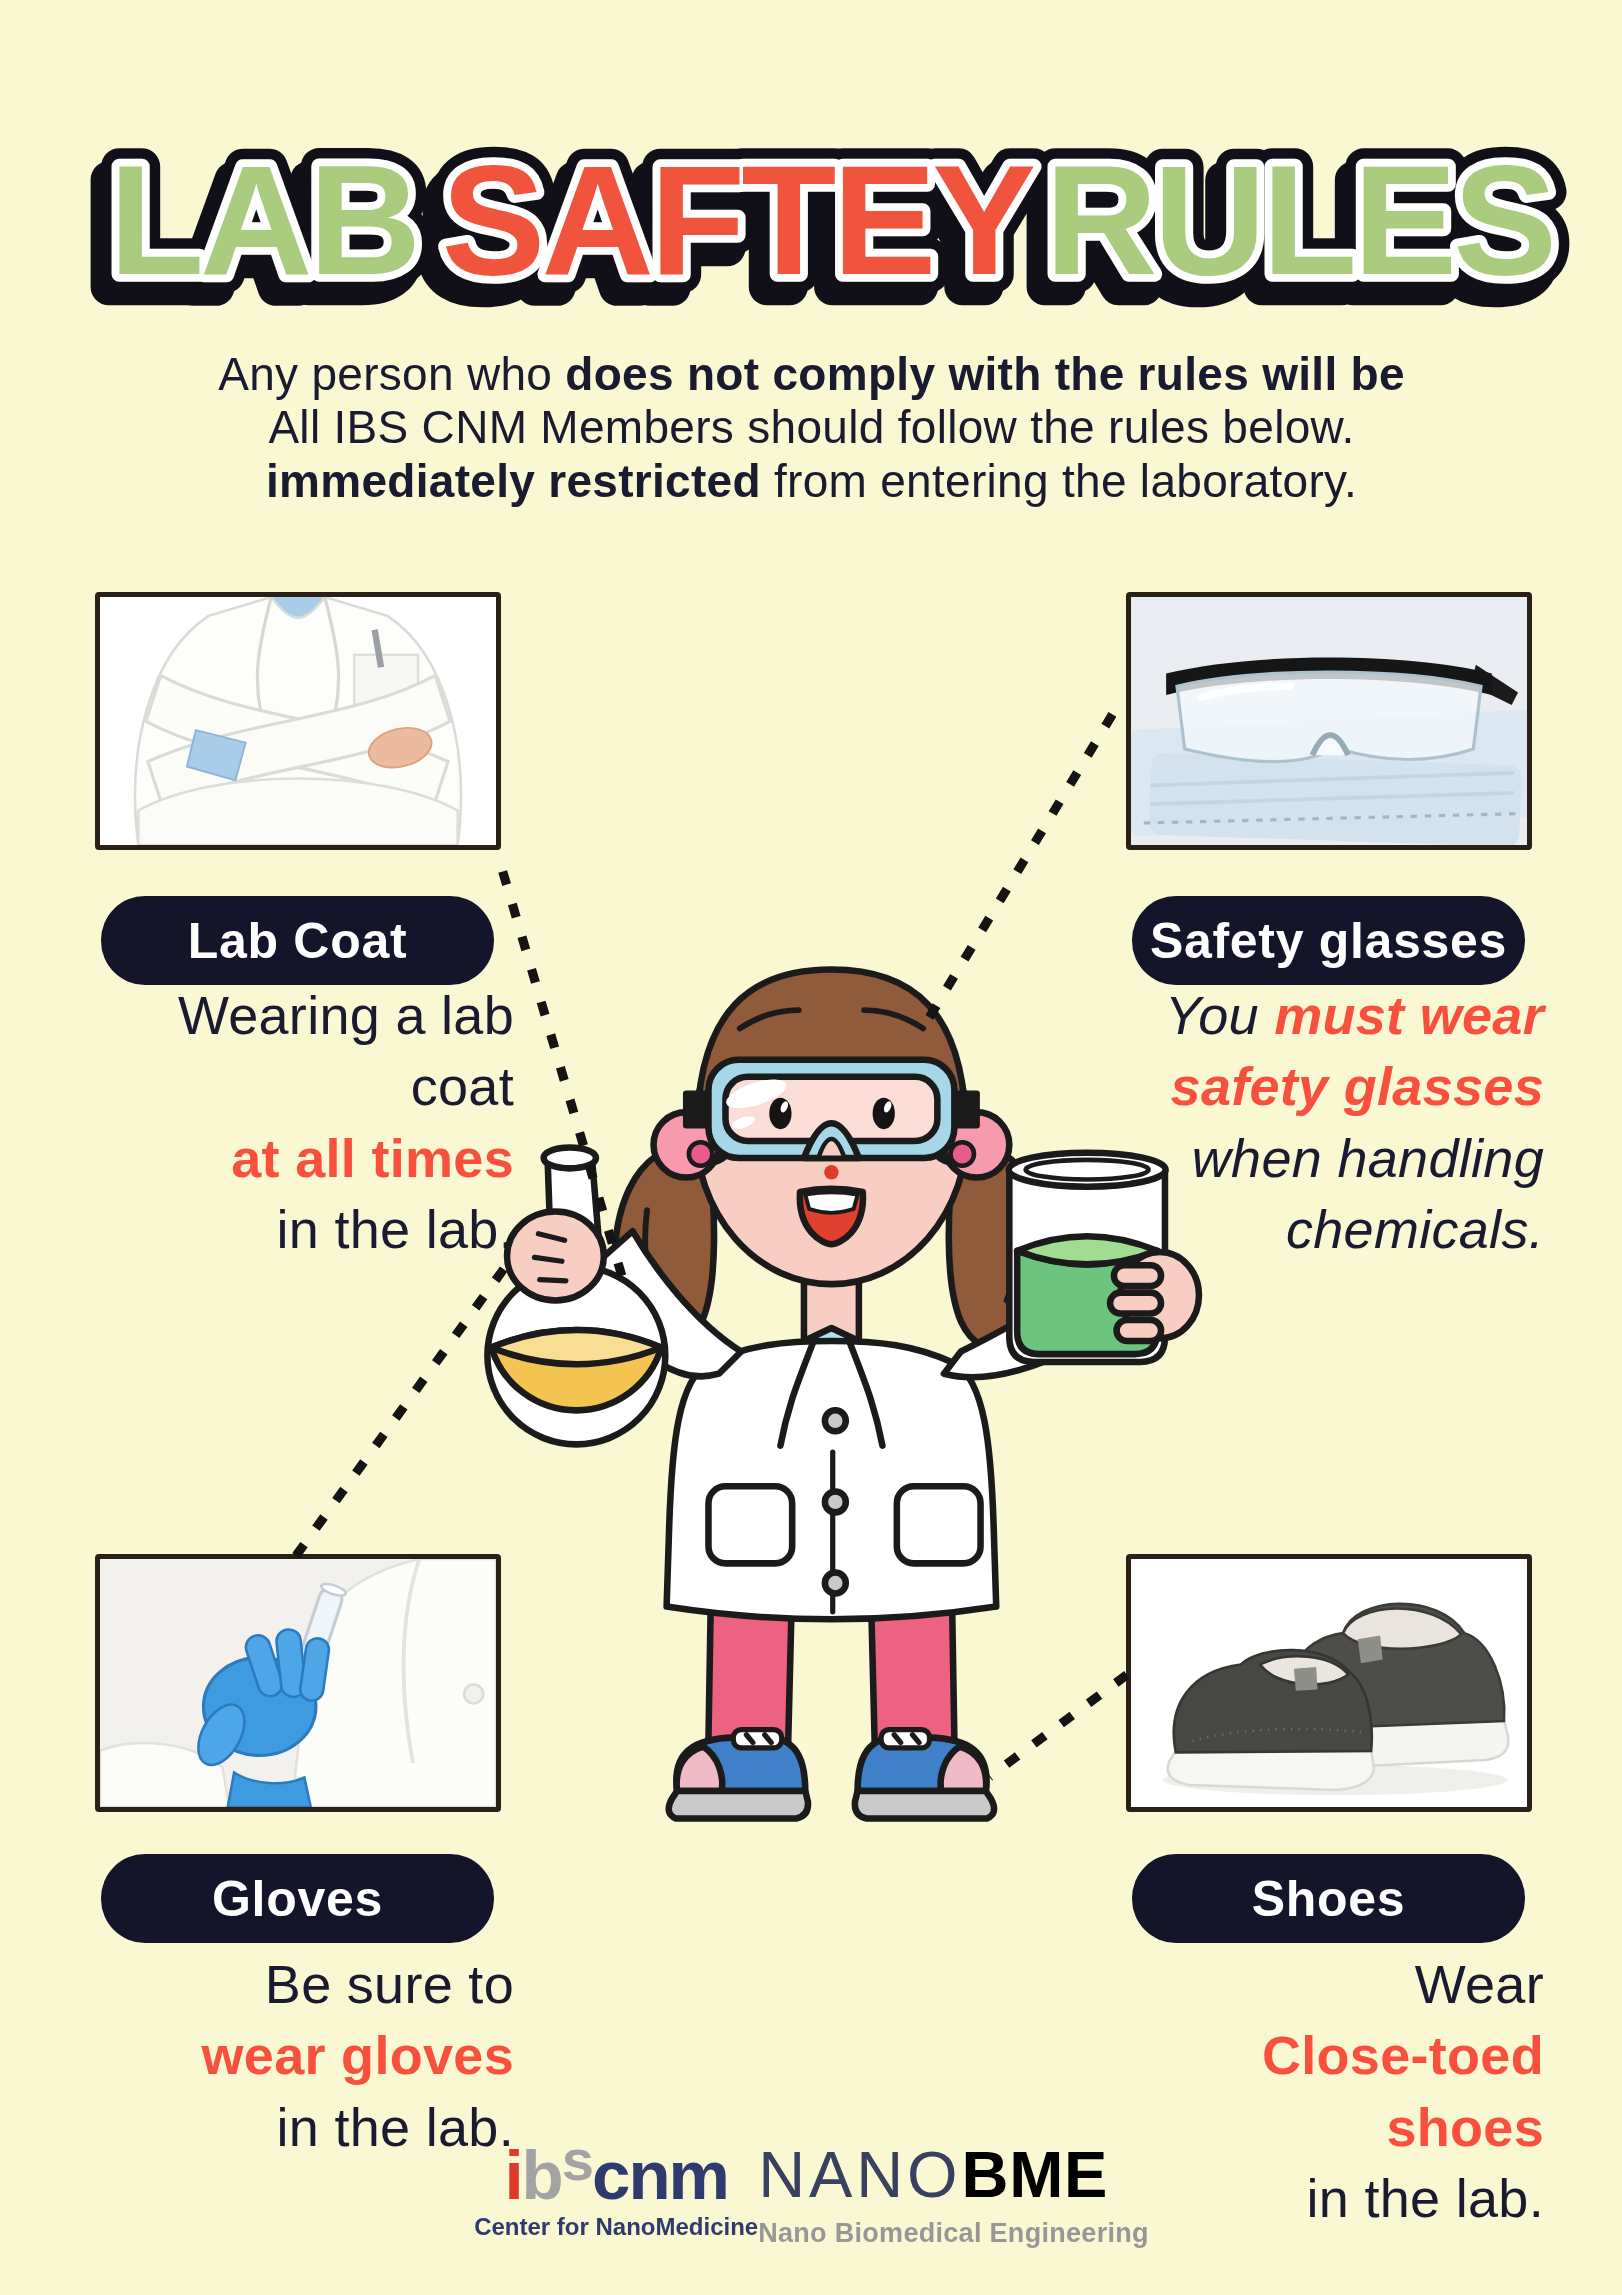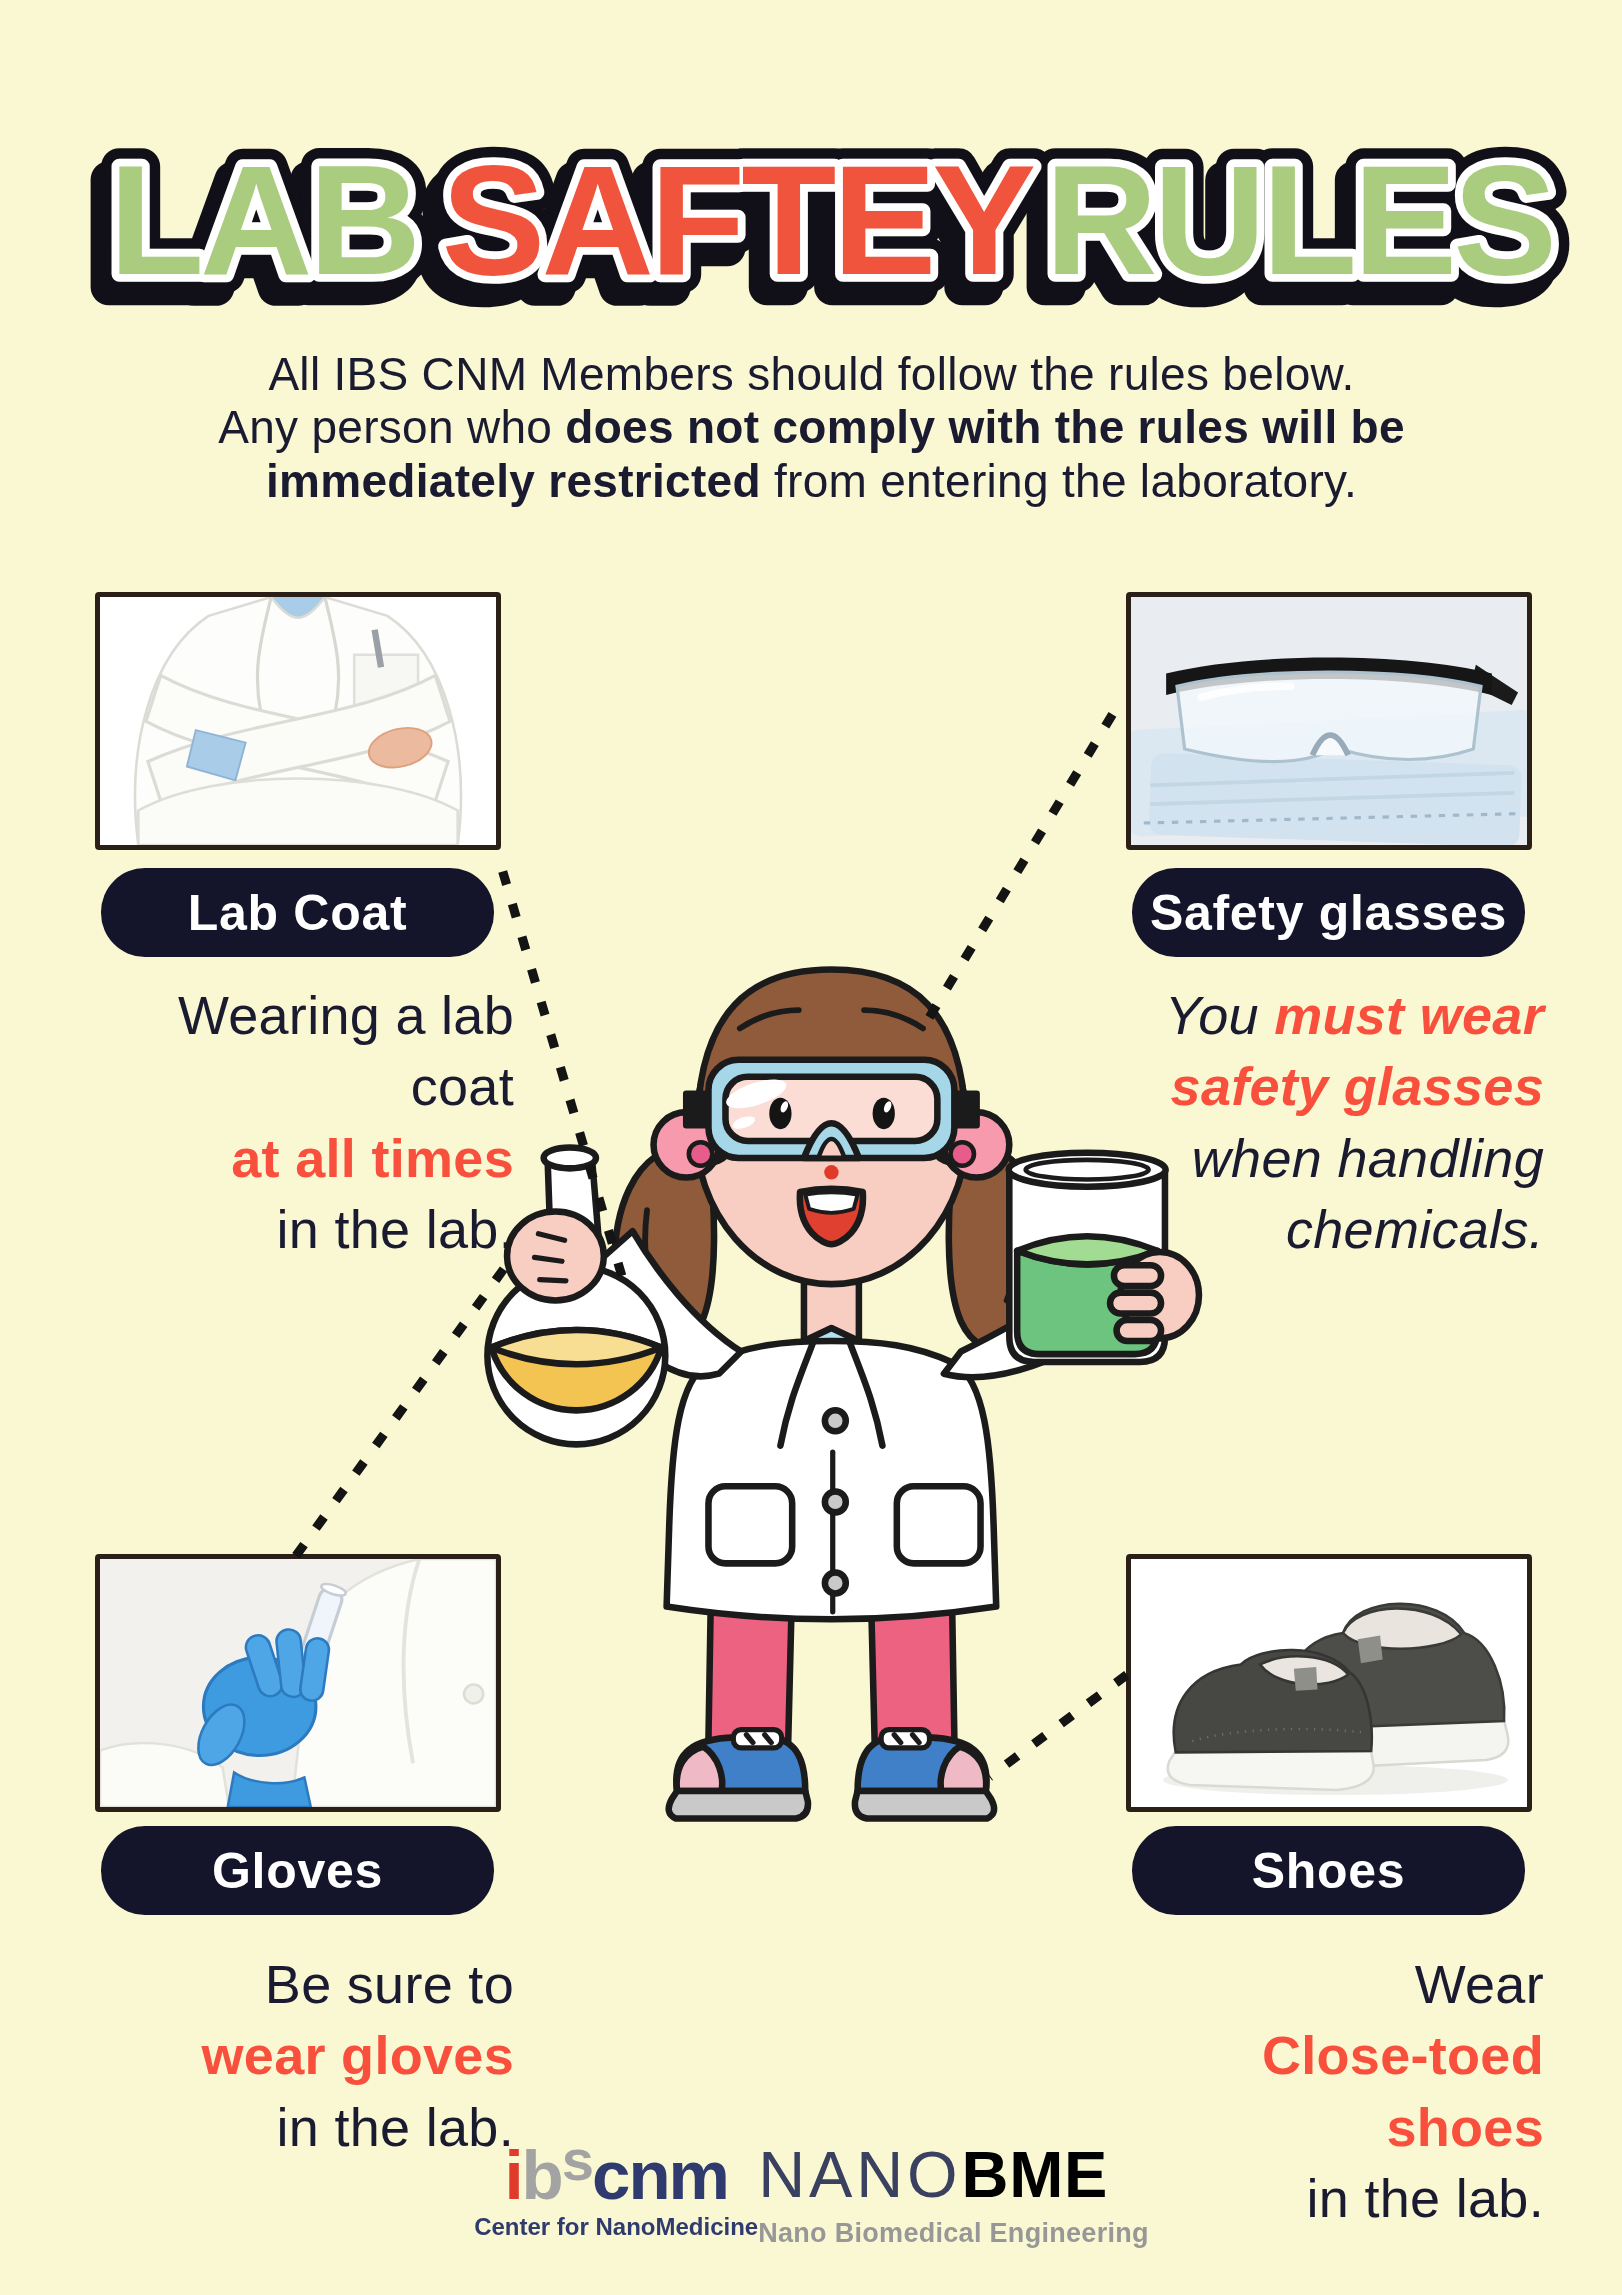--- a/index.html
+++ b/index.html
@@ -19,21 +19,21 @@
   .photo{position:absolute;width:406px;height:258px;background:#fff;border:5.9px solid var(--frame);
          border-radius:3.9px;overflow:hidden;}
   .photo svg{position:absolute;left:0;top:0;width:100%;height:100%;}
   .photo-labcoat{left:95px;top:592px;}
   .photo-glasses{left:1126px;top:592px;}
   .photo-gloves{left:95px;top:1554px;}
   .photo-shoes{left:1126px;top:1554px;}
 
   .pill{position:absolute;width:393px;height:89px;background:var(--pill_bg);border-radius:44px;
         display:flex;align-items:center;justify-content:center;color:var(--pill_text);
-        font-size:50px;font-weight:bold;letter-spacing:0.7px;}
+        font-size:50px;font-weight:bold;letter-spacing:0.7px;margin-top:28px;}
   .pill-labcoat{left:101px;top:868px;}
   .pill-glasses{left:1132px;top:868px;}
   .pill-gloves{left:101px;top:1826px;}
   .pill-shoes{left:1132px;top:1826px;}
 
   .desc{position:absolute;width:432px;text-align:right;font-size:54px;line-height:1.32;
         color:var(--dark);letter-spacing:0.3px;}
   .desc .accent{color:var(--accent);font-weight:bold;}
   .desc-labcoat{left:82px;top:980px;}
   .desc-glasses{left:1112px;top:980px;font-style:italic;}
@@ -74,22 +74,22 @@
       <text y="250" fill="#FFFFFF" stroke="#FFFFFF" stroke-width="24">
         <tspan x="402">LAB</tspan><tspan x="1126">SAFTEY</tspan><tspan x="1985">RULES</tspan>
       </text>
       <text y="250">
         <tspan x="402" fill="#A9CC7F">LAB</tspan><tspan x="1126" fill="#F1543C">SAFTEY</tspan><tspan x="1985" fill="#A9CC7F">RULES</tspan>
       </text>
     </g>
   </svg>
 
   <div class="intro">
+    <div><span>Any person who </span><span class="b">does not comply with the rules will be</span></div>
     <div><span>All IBS CNM Members should follow the rules below.</span></div>
-    <div><span>Any person who </span><span class="b">does not comply with the rules will be</span></div>
     <div><span class="b">immediately restricted</span><span> from entering the laboratory.</span></div>
   </div>
 
   <div class="photo photo-labcoat">
     <svg viewBox="0 0 620 395" preserveAspectRatio="none">
       <rect width="620" height="395" fill="#FFFFFF"></rect>
       <path d="M268,0 L352,0 L330,58 L292,58 Z" fill="#A9CCE9"></path>
       <path d="M60,395 C40,240 80,90 170,30 L268,0 C300,44 320,44 352,0 L450,30 C540,90 580,240 560,395 Z" fill="#FDFDFB" stroke="#DCDCD6" stroke-width="4"></path>
       <path d="M268,0 C248,80 240,125 252,185" fill="none" stroke="#D8D8D2" stroke-width="5"></path>
       <path d="M352,0 C372,80 380,125 368,185" fill="none" stroke="#D8D8D2" stroke-width="5"></path>

